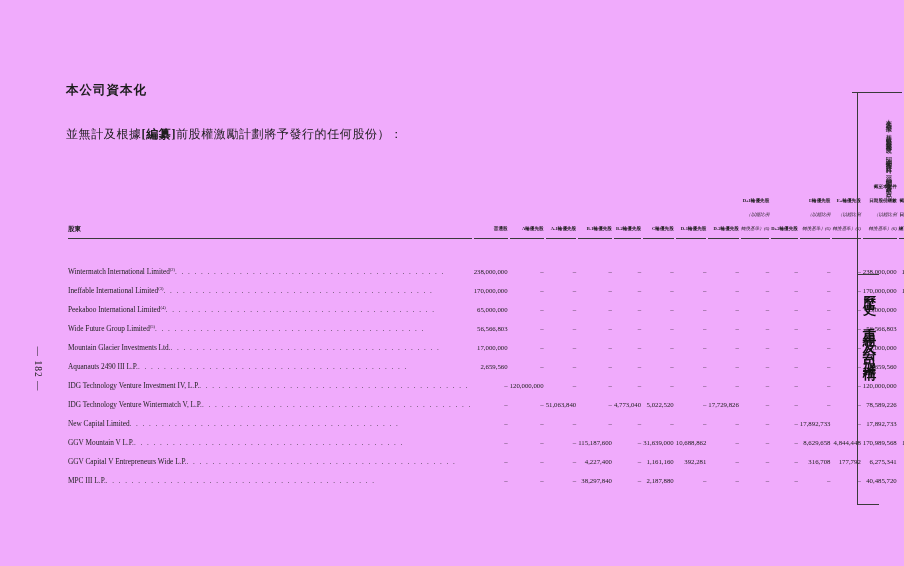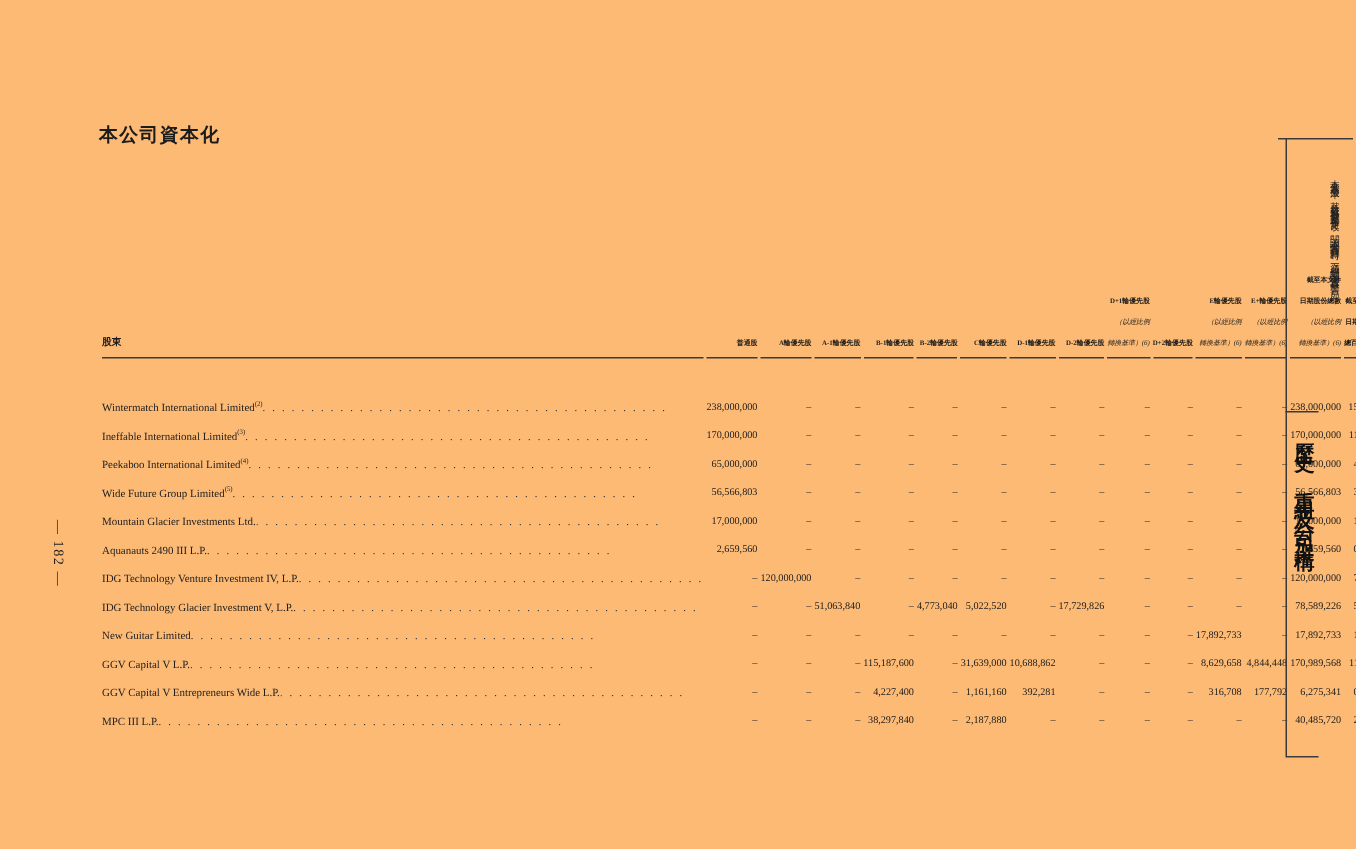--- a/index.html
+++ b/index.html
@@ -1,20 +1,20 @@
 <!DOCTYPE html>
 <html><head>
 <meta charset="utf-8">
 <style>
   html,body{margin:0;padding:0;}
   body{
     width:904px;height:566px;background:#ffffff;position:relative;overflow:hidden;
     font-family:"Liberation Serif","DejaVu Serif",serif;color:#1c1c1c;
   }
-  .page{position:absolute;inset:0;background:#fdba74;}
+  .page{position:absolute;inset:0;background:#f0abfc;}
   .title{
     position:absolute;left:66px;top:82px;margin:0;
     font-size:12.5px;font-weight:bold;letter-spacing:1px;
   }
   .para{
     position:absolute;left:66px;top:126px;width:772px;
     font-size:12px;line-height:17.5px;letter-spacing:0.6px;text-align:justify;
   }
   .pline{white-space:nowrap;}
   .pline.indent{text-indent:34px;}
@@ -70,20 +70,21 @@
   }
 </style>
 </head>
 <body>
 
 <div class="page">
 
   <h1 class="title">本公司資本化</h1>
 
   <div class="para">
+      <div class="pline"><span>並無計及根據</span><b>[編纂]</b><span>前股權激勵計劃將予發行的任何股份）：</span></div>
     </div>
 
   <div class="tablewrap">
     <table class="captable">
       <colgroup>
         <col class="w-name">
           <col class="w1">
           <col class="w2">
           <col class="w3">
           <col class="w4">
@@ -310,21 +311,21 @@
             <td>–</td>
             <td>–</td>
             <td>–</td>
             <td>–</td>
             <td>120,000,000</td>
             <td>7.79%</td>
           </tr>
           <tr>
             <td class="namecell">
               <div class="nmflex">
-                <span class="nm">IDG Technology Glacier Investment V, L.P.</span>
+                <span class="nm">IDG Technology Venture Wintermatch V, L.P.</span>
                 <span class="dots"></span>
               </div>
             </td>
             <td>–</td>
             <td>–</td>
             <td>51,063,840</td>
             <td>–</td>
             <td>4,773,040</td>
             <td>5,022,520</td>
             <td>–</td>
@@ -332,21 +333,21 @@
             <td>–</td>
             <td>–</td>
             <td>–</td>
             <td>–</td>
             <td>78,589,226</td>
             <td>5.10%</td>
           </tr>
           <tr>
             <td class="namecell">
               <div class="nmflex">
-                <span class="nm">New Guitar Limited</span>
+                <span class="nm">New Capital Limited</span>
                 <span class="dots"></span>
               </div>
             </td>
             <td>–</td>
             <td>–</td>
             <td>–</td>
             <td>–</td>
             <td>–</td>
             <td>–</td>
             <td>–</td>
@@ -354,21 +355,21 @@
             <td>–</td>
             <td>–</td>
             <td>17,892,733</td>
             <td>–</td>
             <td>17,892,733</td>
             <td>1.16%</td>
           </tr>
           <tr>
             <td class="namecell">
               <div class="nmflex">
-                <span class="nm">GGV Capital V L.P.</span>
+                <span class="nm">GGV Mountain V L.P.</span>
                 <span class="dots"></span>
               </div>
             </td>
             <td>–</td>
             <td>–</td>
             <td>–</td>
             <td>115,187,600</td>
             <td>–</td>
             <td>31,639,000</td>
             <td>10,688,862</td>

